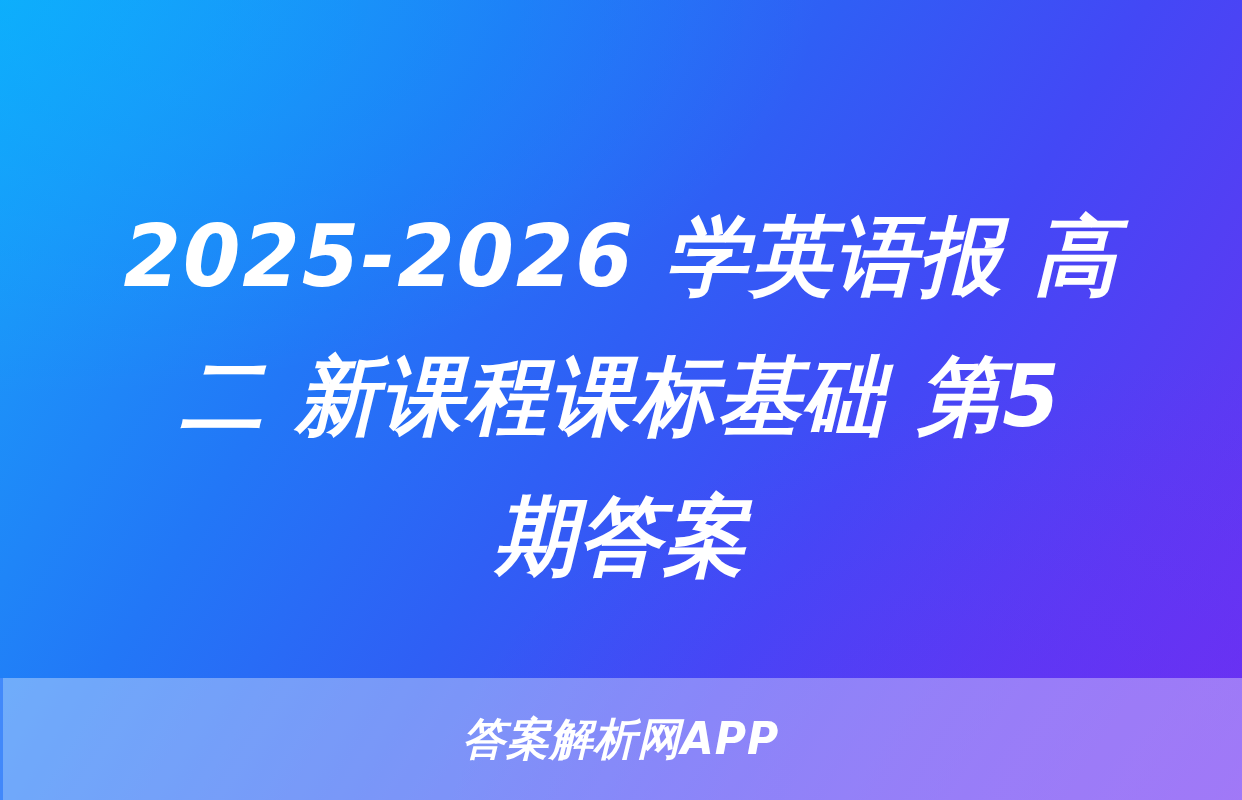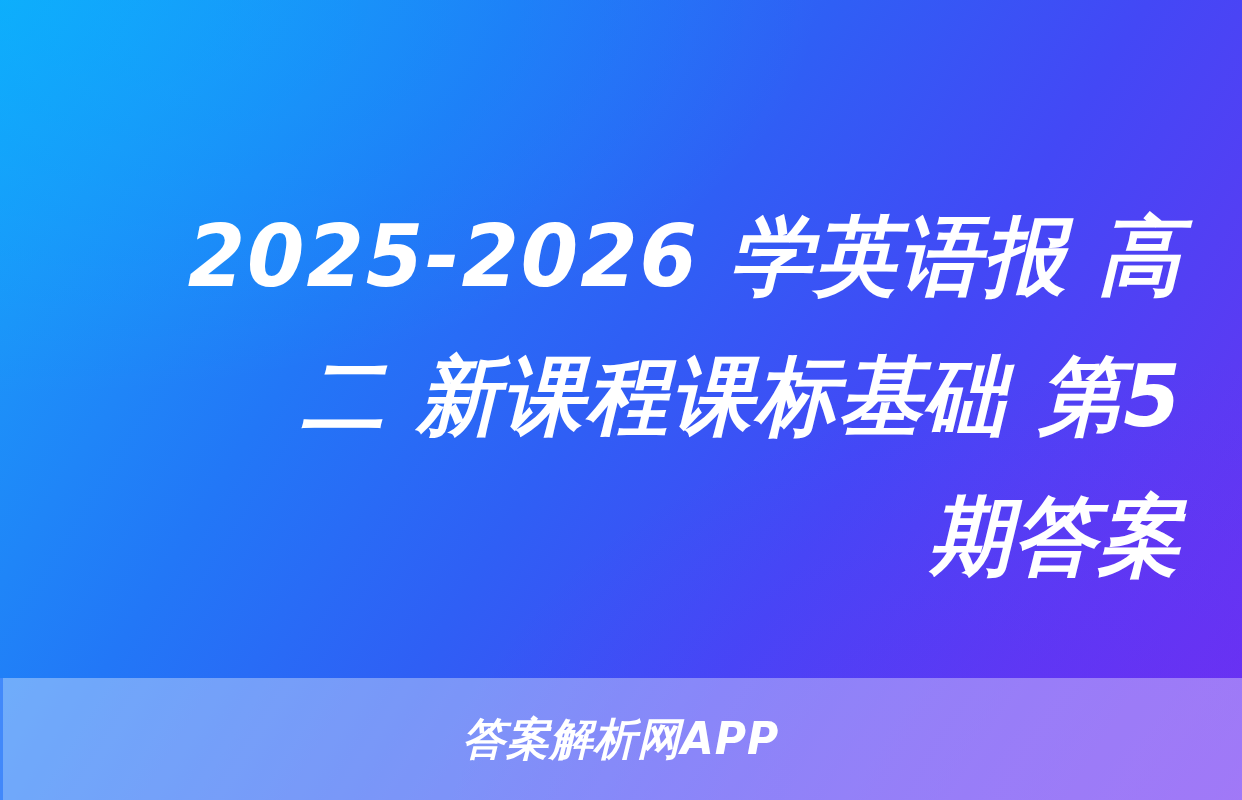--- a/index.html
+++ b/index.html
@@ -40,21 +40,21 @@
   }
 
   
   #title-block {
     position: absolute;
     left: 0;
     right: 0;
     top: 186px;
     padding: 0 36px;
     box-sizing: border-box;
-    text-align: right;
+    text-align: center;
     color: #ffffff;
   }
 
   .title-line {
     display: block;
     font-size: 88px;
     line-height: 140px;
     font-weight: 700;
     font-style: italic;
     letter-spacing: 2px;

